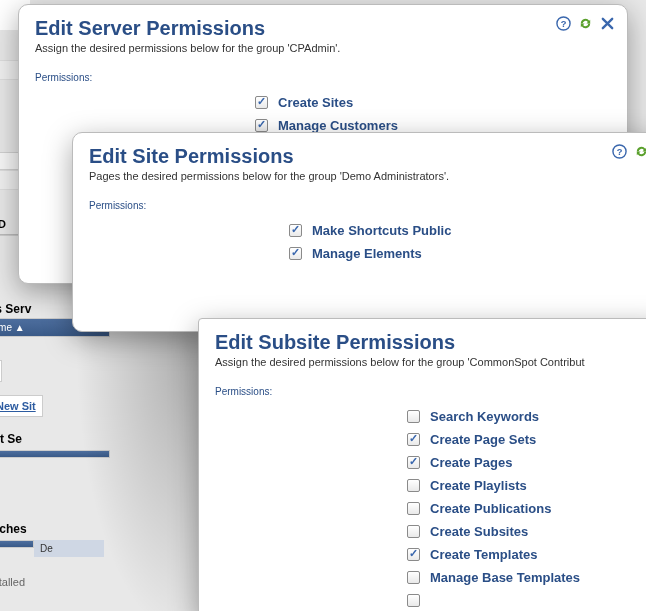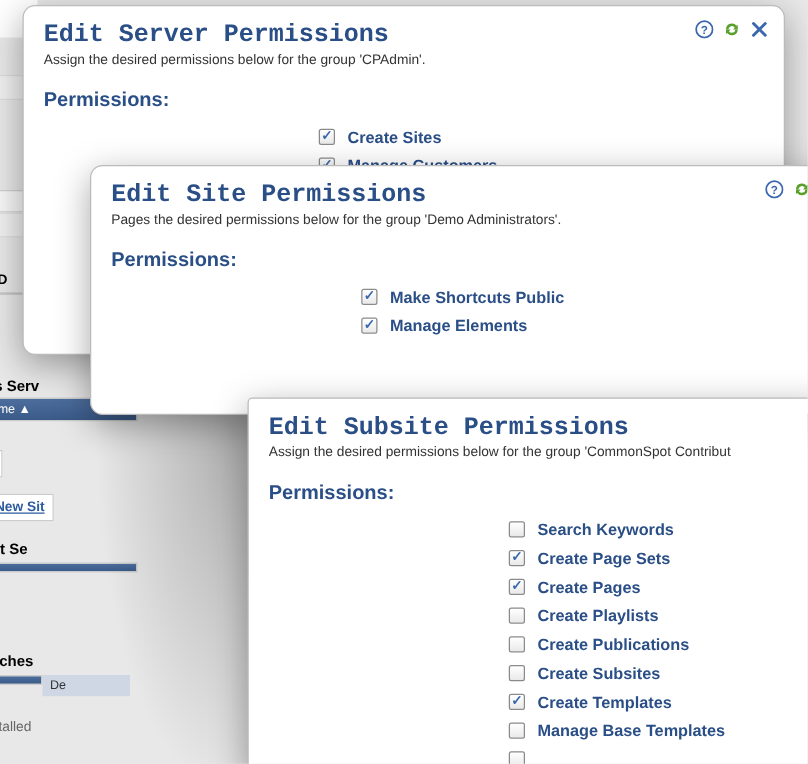--- a/index.html
+++ b/index.html
@@ -18,34 +18,34 @@
 
 .panel {
   position: absolute;
   background: #fff;
   border: 1px solid #bbb;
   border-radius: 10px;
   box-shadow: 0 8px 28px rgba(0,0,0,0.35);
   padding: 10px 16px 12px 16px;
 }
 .panel-title {
-  font-family: Liberation Mono, monospace;
+  font-family: Liberation Sans, sans-serif;
   font-size: 20px;
   font-weight: bold;
   color: #2a4e86;
   margin-top: 2px;
 }
 .panel-sub {
   font-size: 11px;
   color: #333;
   margin-top: 2px;
 }
 .section-label {
-  font-size: 16px;
-  font-weight: bold;
+  font-size: 10px;
+  font-weight: normal;
   color: #2a4e86;
   margin-top: 18px;
 }
 .plist { margin-top: 8px; padding-left: 220px; }
 .p2 .plist { padding-left: 200px; }
 .p3 .plist { padding-left: 192px; }
 .pitem {
   display: flex;
   align-items: center;
   gap: 10px;

